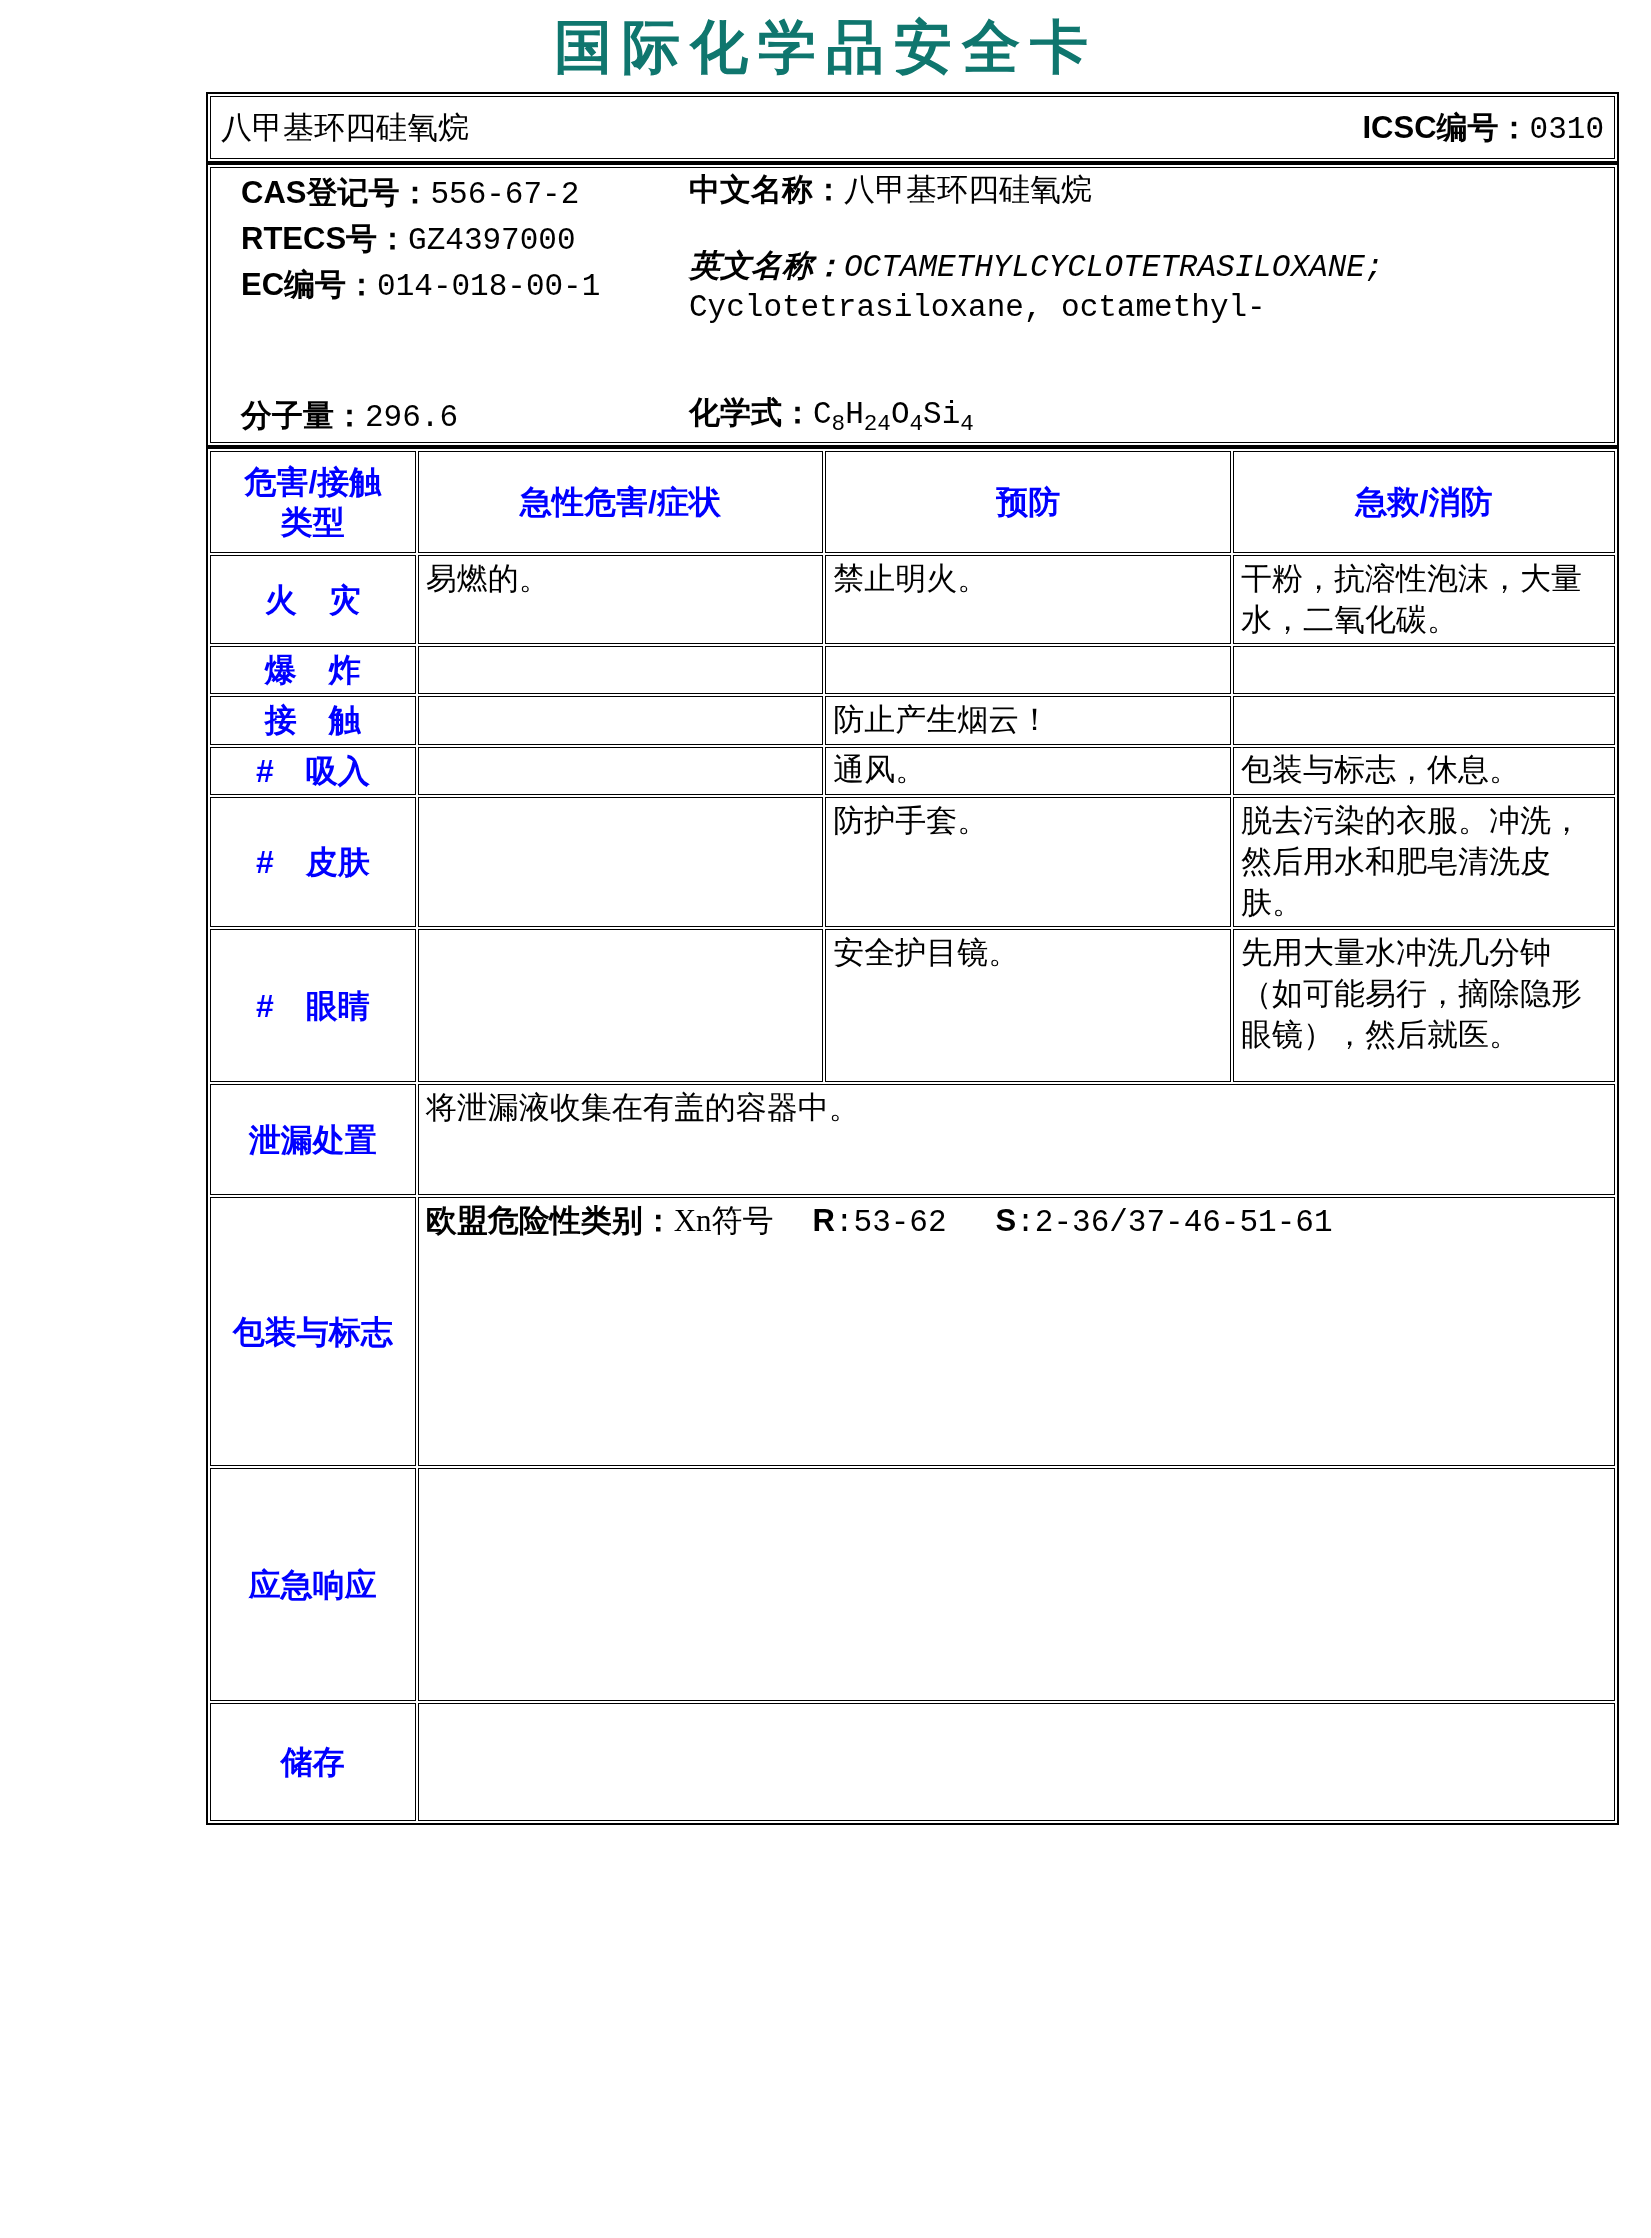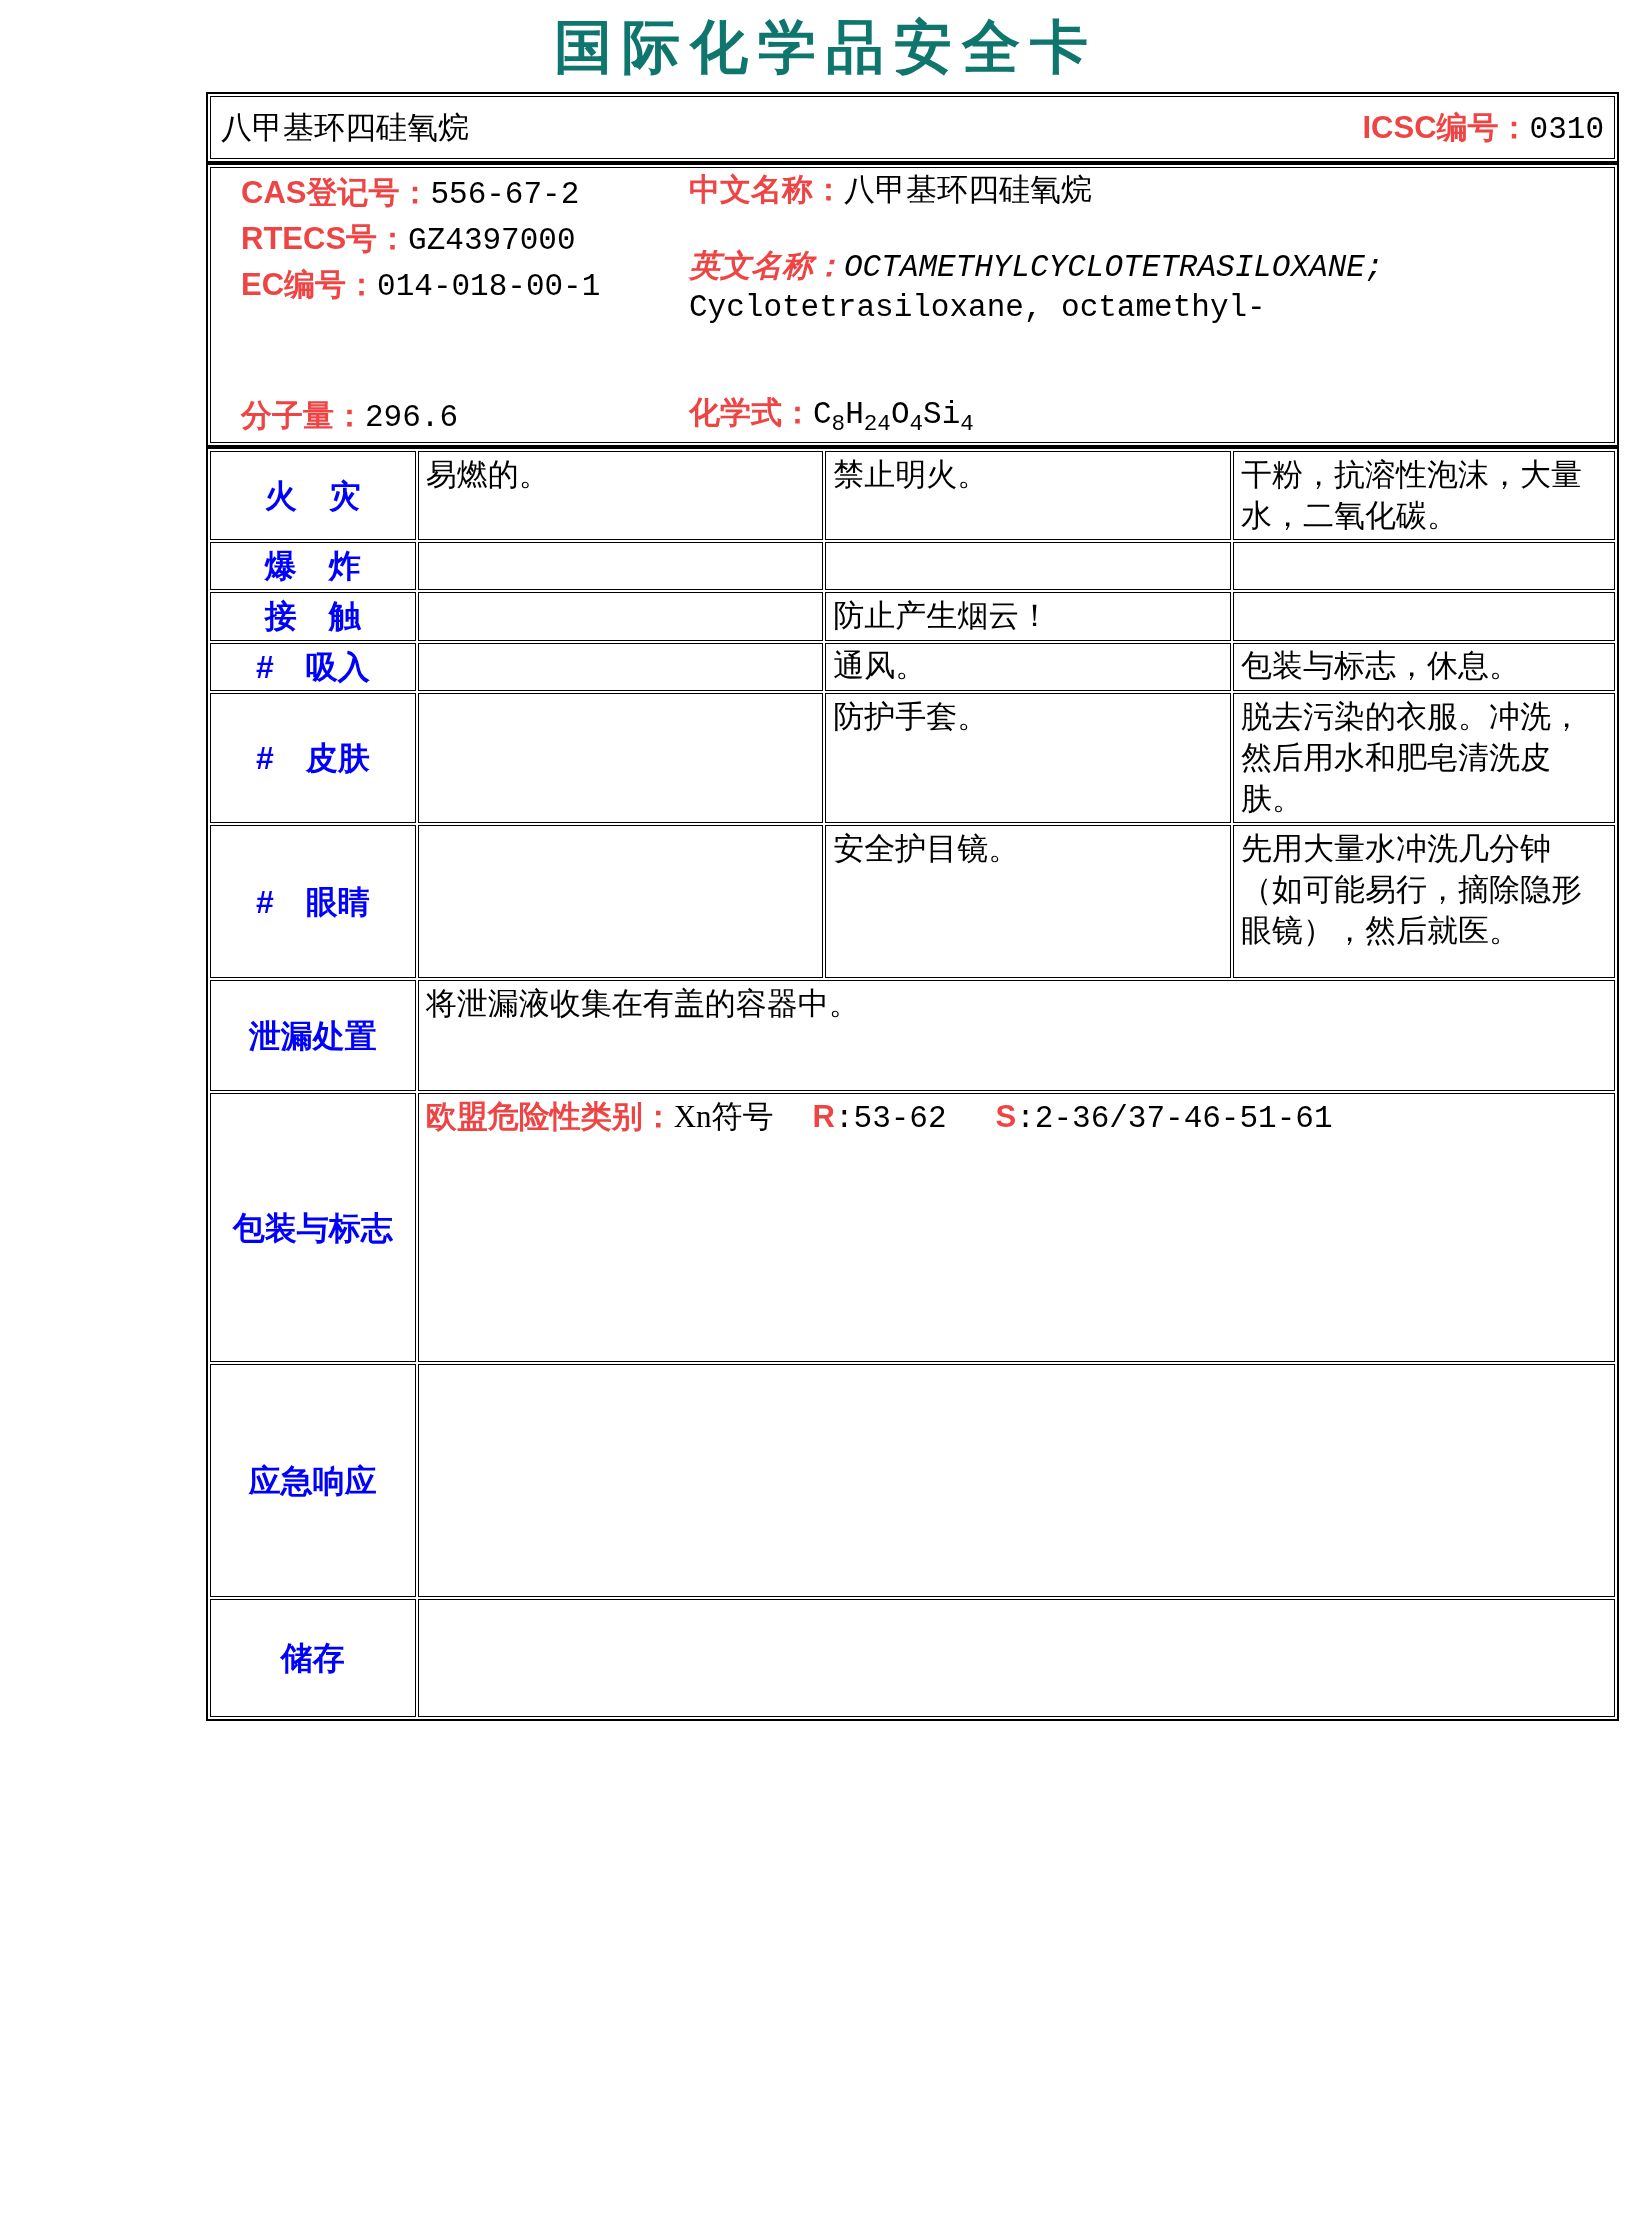--- a/index.html
+++ b/index.html
@@ -45,21 +45,21 @@
     font-family: "Liberation Sans", "DejaVu Sans", sans-serif;
     font-weight: bold;
     text-align: center;
     vertical-align: middle;
     white-space: nowrap;
     padding: 2.8px 1.4px;
     font-size: 32px;
     line-height: 1.25;
   }
   .blue {
-    color: #ef4444;
+    color: #000000;
     font-family: "Liberation Sans", "DejaVu Sans", sans-serif;
     font-weight: bold;
     text-align: right;
   }
   .mono { font-family: "Liberation Mono", "DejaVu Sans Mono", monospace; }
   
   td.hdr-cell { vertical-align: middle; height: 63px; padding: 2.8px 10px; }
   .hdr-name { float: left; font-size: 31px; }
   .hdr-icsc { float: right; font-size: 31px; }
   
@@ -111,20 +111,29 @@
     </table>
 
   <table class="tbl">
     <colgroup>
       <col style="width:14.7%">
         <col style="width:29%">
         <col style="width:29%">
         <col style="width:27.3%">
     </colgroup>
     <tbody>
+        <tr style="height:102px">
+      <td class="lbl">
+        <div>危害/接触</div>
+        <div>类型</div>
+      </td>
+      <td class="lbl">急性危害/症状</td>
+      <td class="lbl">预防</td>
+      <td class="lbl">急救/消防</td>
+    </tr>
 
     <tr style="height:78px">
       <td class="lbl">火　灾</td>
       <td class="txt">易燃的。</td>
       <td class="txt">禁止明火。</td>
       <td class="txt">干粉，抗溶性泡沫，大量水，二氧化碳。</td>
     </tr>
 
     <tr style="height:47px">
       <td class="lbl">爆　炸</td>

